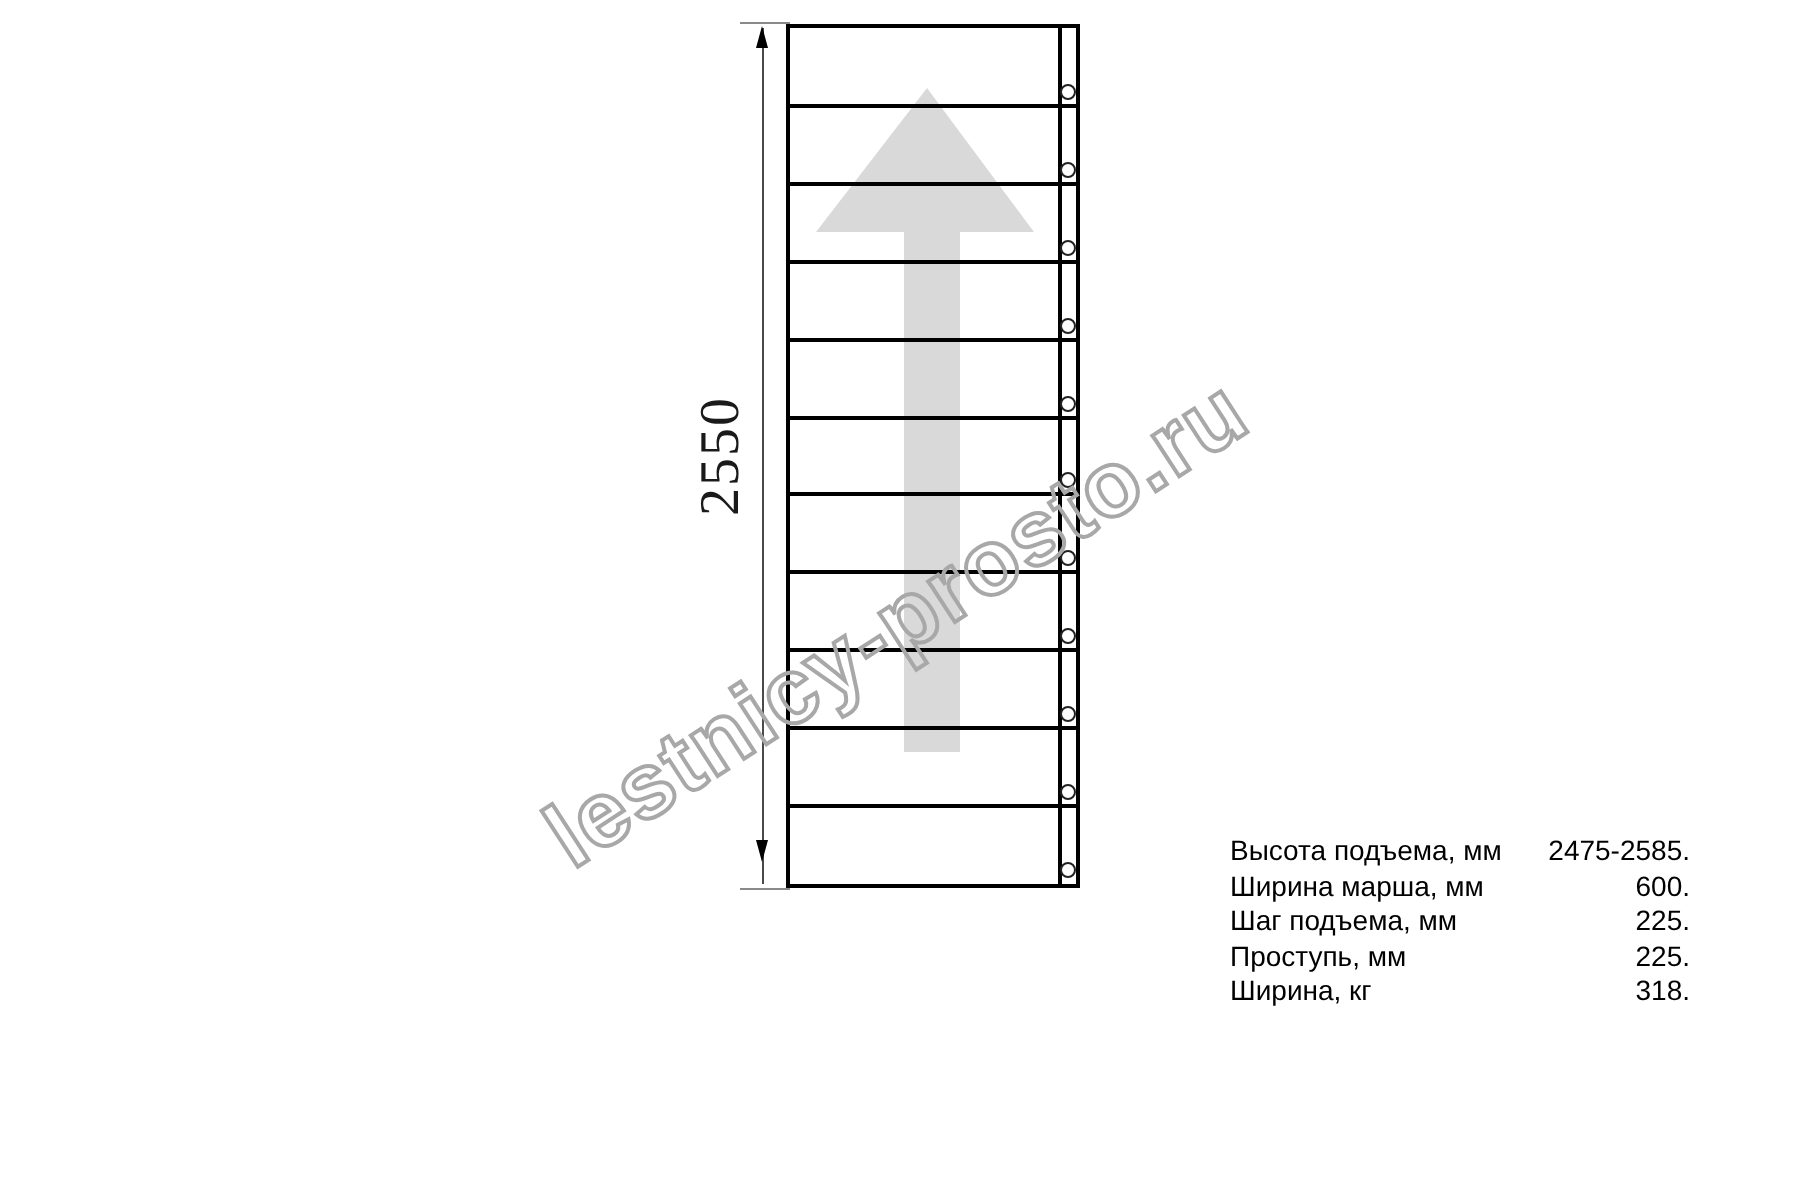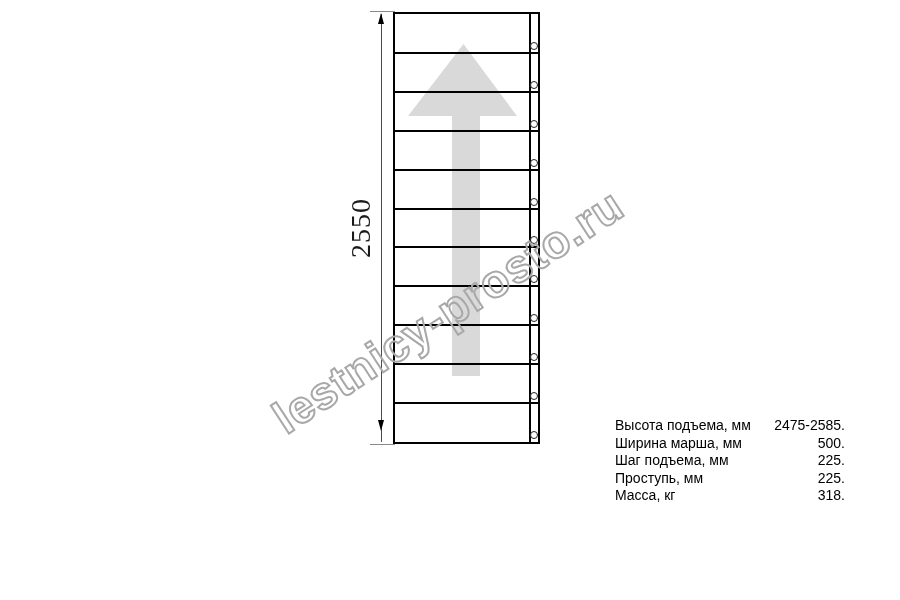--- a/index.html
+++ b/index.html
@@ -141,27 +141,27 @@
 
 <div class="watermark" style="-webkit-text-stroke: 2px rgb(168, 168, 168);">lestnicy-prosto.ru</div>
 
 <div class="specs" id="spec-rows">
     <div class="spec-row">
       <span class="spec-label">Высота подъема, мм</span>
       <span class="spec-value">2475-2585.</span>
     </div>
     <div class="spec-row">
       <span class="spec-label">Ширина марша, мм</span>
-      <span class="spec-value">500.</span>
+      <span class="spec-value">600.</span>
     </div>
     <div class="spec-row">
       <span class="spec-label">Шаг подъема, мм</span>
       <span class="spec-value">225.</span>
     </div>
     <div class="spec-row">
       <span class="spec-label">Проступь, мм</span>
       <span class="spec-value">225.</span>
     </div>
     <div class="spec-row">
-      <span class="spec-label">Масса, кг</span>
+      <span class="spec-label">Ширина, кг</span>
       <span class="spec-value">318.</span>
     </div>
   </div>
 
 </body></html>

